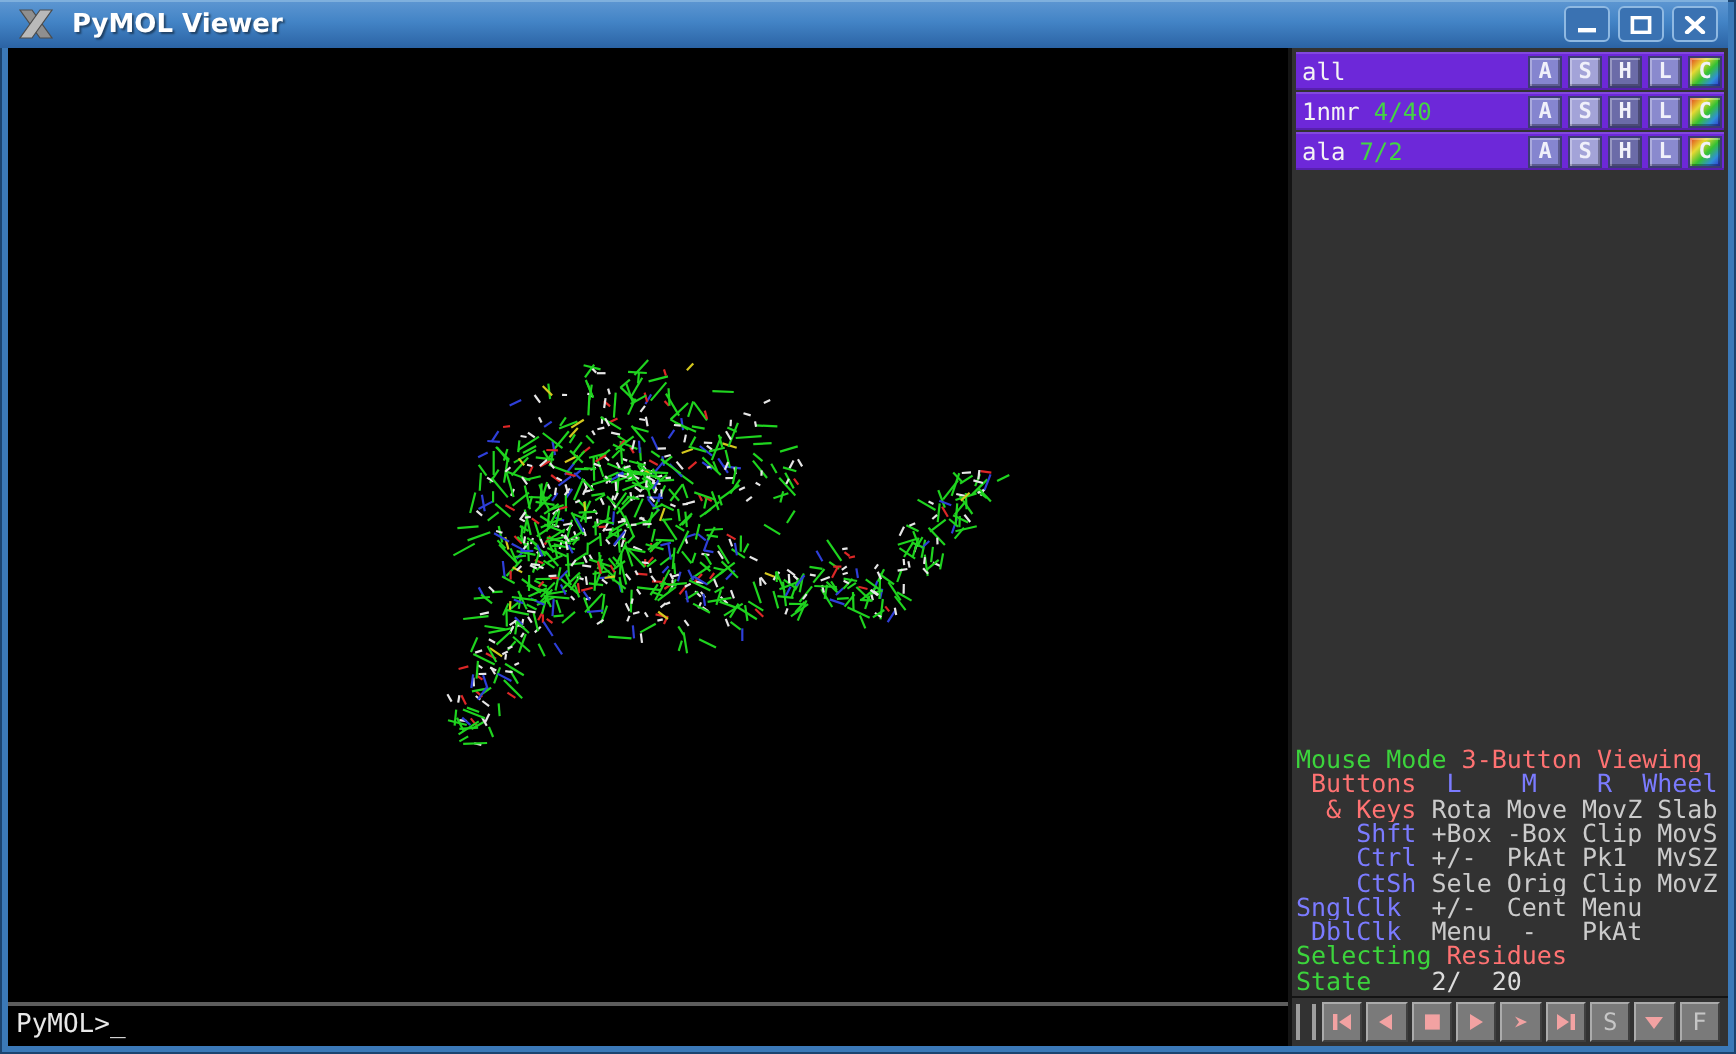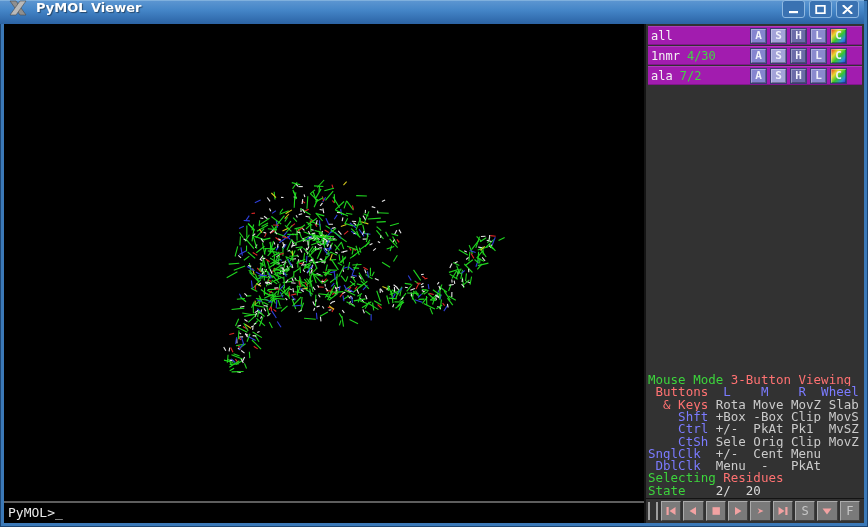--- a/index.html
+++ b/index.html
@@ -1,41 +1,41 @@
 <!DOCTYPE html>
 <html><head>
 <meta charset="utf-8">
 <style>
   html,body{margin:0;padding:0;background:#555;}
   .window{position:relative;width:868px;height:527px;background:#3b79b8;overflow:hidden;
           font-family:"DejaVu Sans",sans-serif;box-shadow:inset 0 0 0 1px #1c4470;}
   
   .titlebar{position:absolute;top:0;left:0;right:4px;height:24px;
             background:linear-gradient(#5e97d2 0%, #4384c6 45%, #2b63a4 100%);
-            display:flex;align-items:flex-start;box-shadow:inset 0 1px 0 #7fb0dd;}
+            display:flex;align-items:center;box-shadow:inset 0 1px 0 #7fb0dd;}
   .title-icon{width:20px;height:16px;margin-left:8px;flex:0 0 auto;}
   .title-text{margin-left:8px;font-size:13px;font-weight:bold;color:#ffffff;
               text-shadow:1px 1px 1px rgba(0,0,0,0.45);}
   .win-btns{margin-left:auto;margin-right:5px;display:flex;gap:4px;}
   .win-btn{width:21px;height:16px;border-radius:3px;background:#3a72b2;
            border:1px solid #8fb9e2;display:flex;align-items:center;justify-content:center;}
   
   .content{position:absolute;top:24px;left:4px;right:4px;bottom:4px;display:flex;background:#000;}
   .left-col{flex:1;display:flex;flex-direction:column;background:#000;min-width:0;justify-content:center;}
   .viewport{flex:1;position:relative;background:#000;}
   .viewport svg{position:absolute;left:0;top:0;width:100%;height:100%;}
   .cmd-sep{height:2px;background:#5d5d5d;}
   .cmdline{height:20px;background:#000;color:#e8e8e8;
            font-family:"DejaVu Sans Mono",monospace;font-size:13px;line-height:19px;padding-left:4px;}
   
   .right-panel{width:218px;flex:0 0 auto;background:#323232;border-left:2px solid #141414;
                display:flex;flex-direction:column;}
   .obj-list{padding:2px 2px 0 2px;}
-  .obj-row{height:19px;margin-bottom:1px;background:#a21caf;display:flex;align-items:center;
-           padding:0 15px 0 3px;box-shadow:inset 0 1px 0 rgba(255,255,255,0.15), inset 0 -1px 0 rgba(0,0,0,0.2);}
+  .obj-row{height:19px;margin-bottom:1px;background:#6d28d9;display:flex;align-items:center;
+           padding:0 1px 0 3px;box-shadow:inset 0 1px 0 rgba(255,255,255,0.15), inset 0 -1px 0 rgba(0,0,0,0.2);}
   .obj-name{font-family:"DejaVu Sans Mono",monospace;font-size:12px;color:#f4f4f4;white-space:pre;}
   .obj-count{font-family:"DejaVu Sans Mono",monospace;font-size:12px;margin-left:7px;white-space:pre;}
   .obj-btns{margin-left:auto;display:flex;}
   .abtn{width:15px;height:14px;margin-left:3px;border:1px solid #3c3c74;
         display:flex;align-items:center;justify-content:center;
         font-family:"DejaVu Sans Mono",monospace;font-size:11px;font-weight:bold;color:#f0f0fa;
         box-shadow:inset 1px 1px 0 rgba(255,255,255,0.30), inset -1px -1px 0 rgba(0,0,0,0.30);}
   .abtn-a{background:#8585cf;} .abtn-s{background:#a3a3d8;}
   .abtn-h{background:#6b6ba8;} .abtn-l{background:#8a8ace;}
   .abtn-c{background:linear-gradient(135deg,#e03a20 0%,#e8d832 30%,#35c233 55%,#2f8fd8 78%,#3333cc 100%);}
@@ -1023,21 +1023,21 @@
             <span class="obj-btns">
               <span class="abtn abtn-a">A</span>
               <span class="abtn abtn-s">S</span>
               <span class="abtn abtn-h">H</span>
               <span class="abtn abtn-l">L</span>
               <span class="abtn abtn-c">C</span>
             </span>
           </div>
           <div class="obj-row">
             <span class="obj-name">1nmr</span>
-            <span class="obj-count" style="color: rgb(68, 212, 68);">4/30</span>
+            <span class="obj-count" style="color: rgb(68, 212, 68);">4/40</span>
             <span class="obj-btns">
               <span class="abtn abtn-a">A</span>
               <span class="abtn abtn-s">S</span>
               <span class="abtn abtn-h">H</span>
               <span class="abtn abtn-l">L</span>
               <span class="abtn abtn-c">C</span>
             </span>
           </div>
           <div class="obj-row">
             <span class="obj-name">ala</span>

